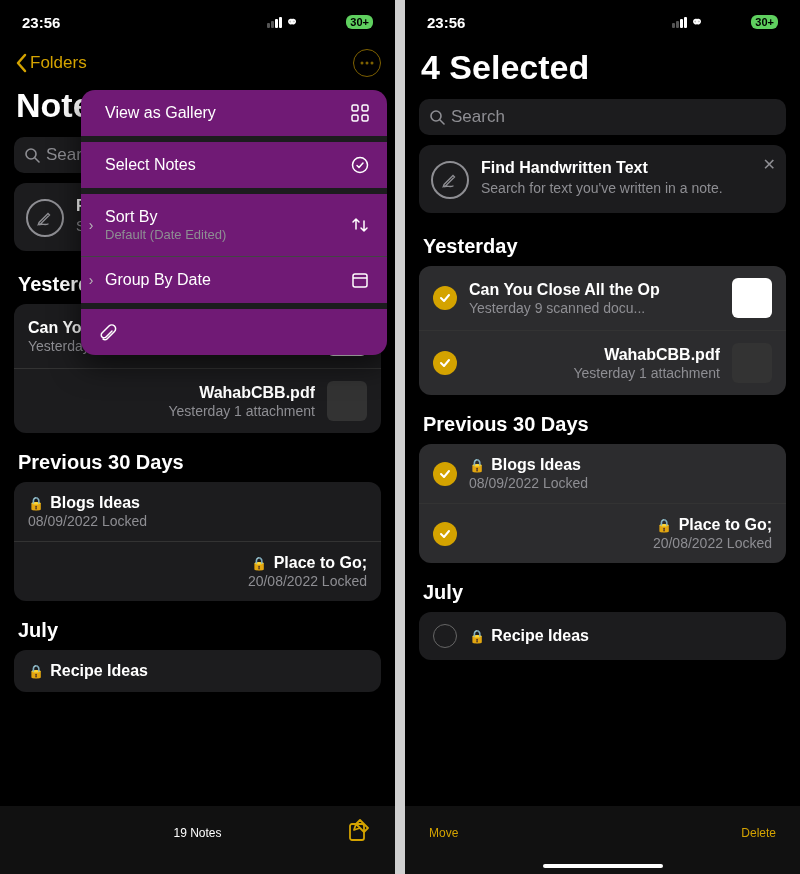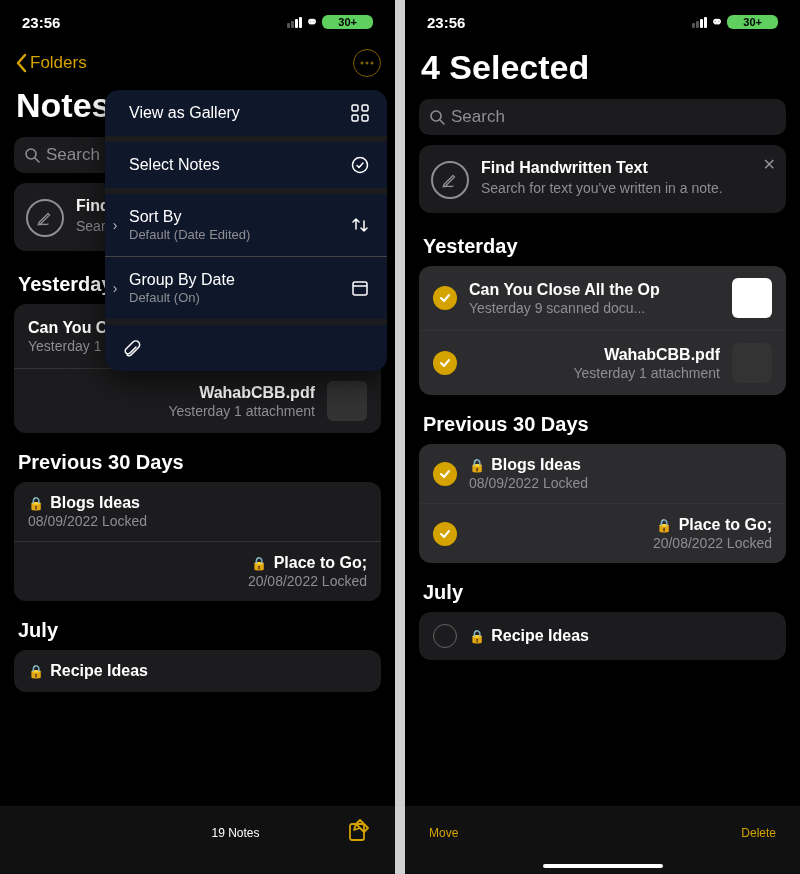--- a/index.html
+++ b/index.html
@@ -38,22 +38,23 @@
   .signal .b2 { height: 7px; background: #555;}
   .signal .b3 { height: 9px; }
   .signal .b4 { height: 11px; }
   .battery {
     display: inline-flex;
     align-items: center;
     font-size: 11px;
     font-weight: 700;
     background: #5fd05f;
     color: #000;
-    padding: 1px 16px;
+    padding: 1px 4px;
     border-radius: 6px;
+    margin-left: 44px;
   }
   .loop-icon { font-size: 15px; }
   .nav {
     height: 38px;
     display: flex;
     align-items: center;
     justify-content: space-between;
     padding: 0 14px;
   }
   .back {
@@ -166,22 +167,22 @@
   .check svg { width: 14px; height: 14px; }
   .check.empty {
     background: transparent;
     border: 1.5px solid #666;
   }
   
   .popover {
     position: absolute;
     top: 90px;
     right: 8px;
-    width: 282px;
-    background: #0f172a;
+    width: 306px;
+    background: #701a75;
     border-radius: 14px;
     overflow: hidden;
     box-shadow: 0 10px 30px rgba(0,0,0,0.6);
     z-index: 50;
   }
   .pop-row {
     display: flex;
     align-items: center;
     justify-content: space-between;
     padding: 14px 16px;
@@ -351,40 +352,39 @@
       <span class="icon-slot">
         <svg width="18" height="18" viewBox="0 0 18 18">
             <path d="M5 13 L5 3 M2 6 L5 3 L8 6 M13 5 L13 15 M10 12 L13 15 L16 12" stroke="#fff" stroke-width="1.5" fill="none" stroke-linecap="round" stroke-linejoin="round"></path>
           </svg>
       </span>
     </div>
     <div class="pop-row">
       <span class="chev">›</span>
       <div class="txt-wrap">
         <div>Group By Date</div>
-        <div class="sub">Default (On)</div>
       </div>
       <span class="icon-slot">
         <svg width="18" height="18" viewBox="0 0 18 18">
             <rect x="2" y="3" width="14" height="13" rx="2" stroke="#fff" stroke-width="1.5" fill="none"></rect>
             <line x1="2" y1="7" x2="16" y2="7" stroke="#fff" stroke-width="1.5"></line>
           </svg>
       </span>
     </div>
     <div class="pop-row group-div">
       <span class="icon-slot">
         <svg width="18" height="18" viewBox="0 0 18 18">
             <path d="M13 6 L7 12 C6 13 4 13 3 12 C2 11 2 9 3 8 L10 1 C11.5 -0.5 14 -0.5 15.5 1 C17 2.5 17 5 15.5 6.5 L8 14 C7 15 5 15 4 14" stroke="#fff" stroke-width="1.5" fill="none" stroke-linecap="round" transform="translate(0,2)"></path>
           </svg>
       </span>
     </div>
   </div>
 
   <div class="toolbar center" style="justify-content:space-between; padding-left:50%; padding-right:24px;">
-    <span class="count" style="transform:translateX(-50%);margin-left:38px;">19 Notes</span>
+    <span class="count" style="transform:translateX(-50%);">19 Notes</span>
     <span class="compose">
       <svg viewBox="0 0 24 24">
           <rect x="3" y="5" width="14" height="16" rx="2" stroke="#d4a300" stroke-width="1.8" fill="none"></rect>
           <path d="M14 3 L22 11 L18 15 L10 7 Z M10 7 L8 13 L14 11" stroke="#d4a300" stroke-width="1.8" fill="none" stroke-linejoin="round" transform="translate(-1,-2)"></path>
         </svg>
     </span>
   </div>
 </div>
 
 <div class="phone">

